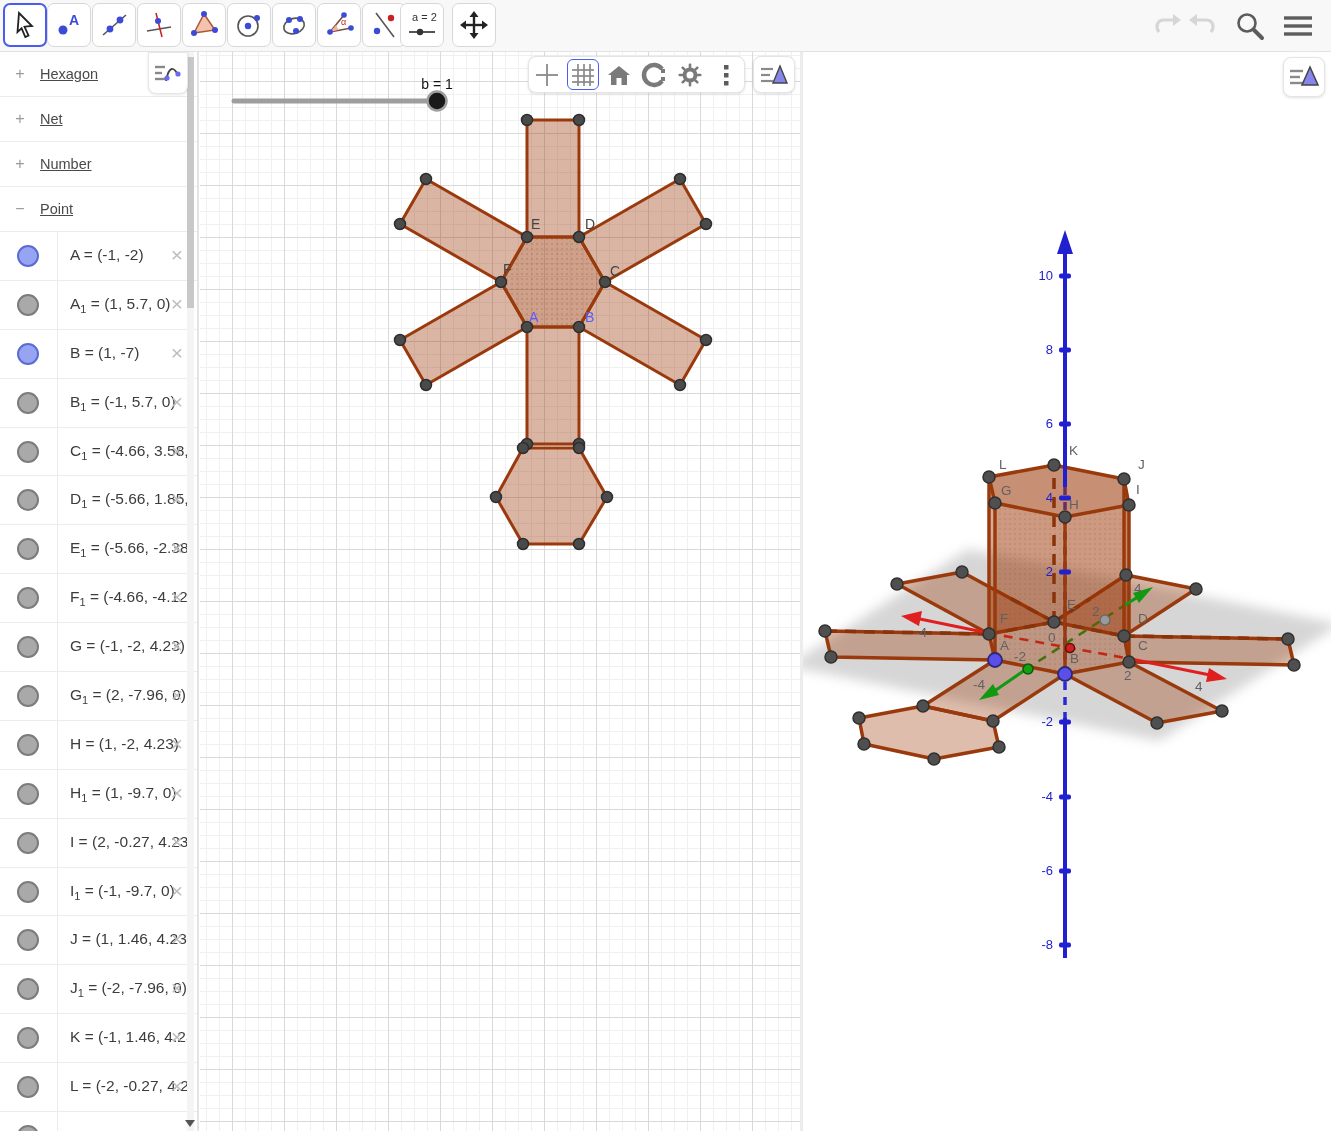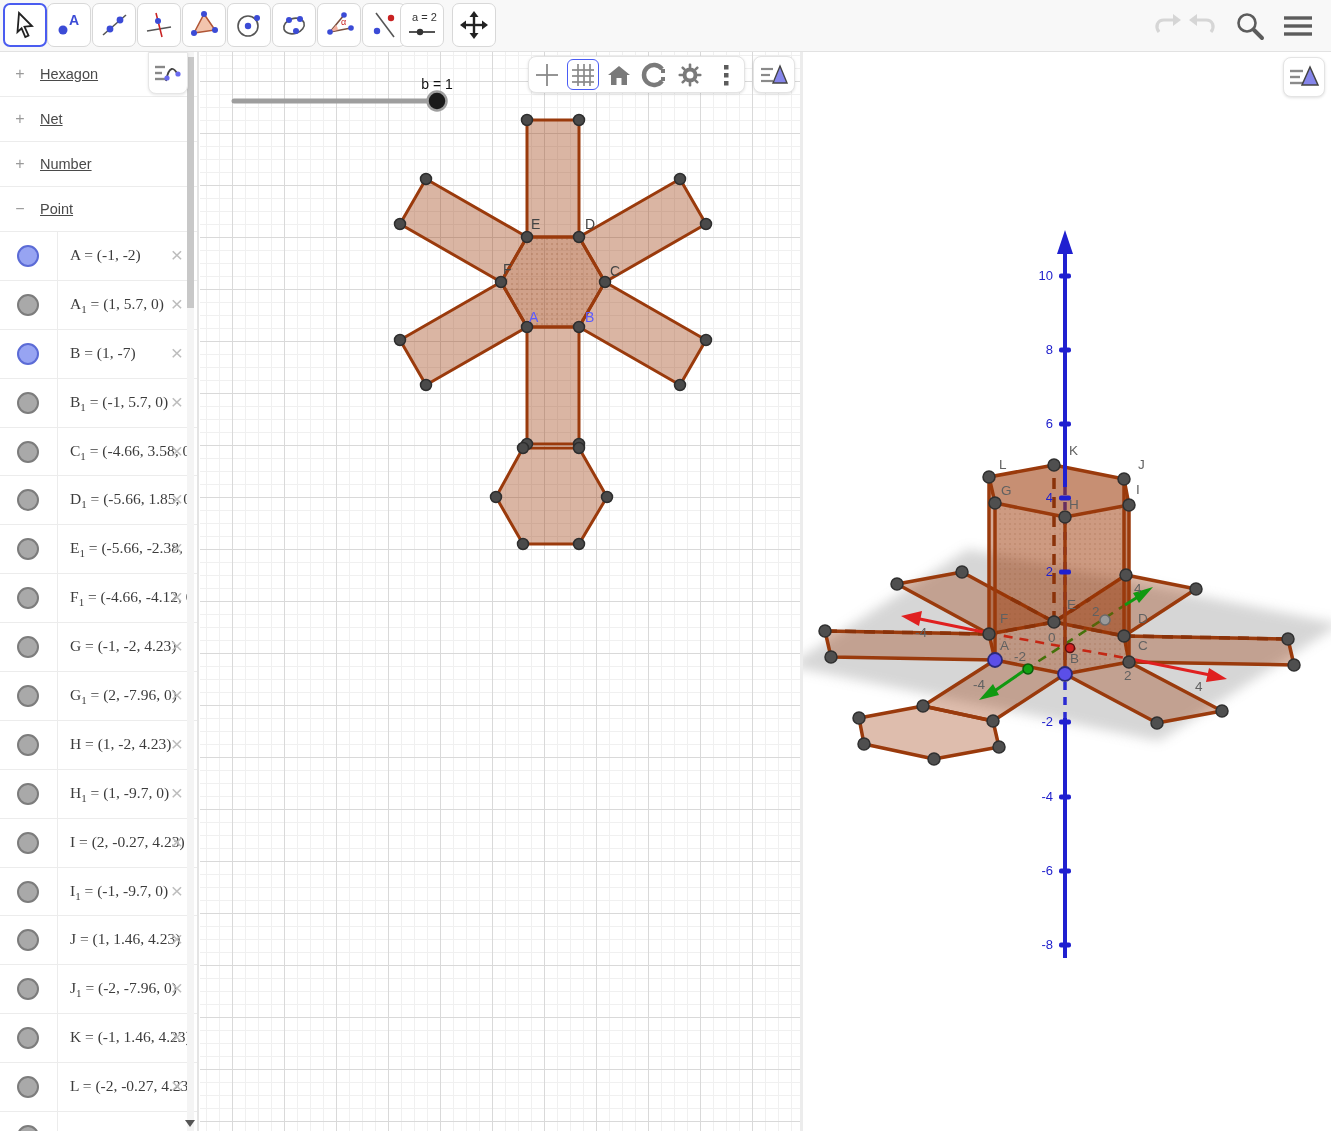--- a/index.html
+++ b/index.html
@@ -28,21 +28,21 @@
   #alg-rows { position:relative; }
   #alg-rows .vline { position:absolute; left:57px; top:0; bottom:0; width:1px;
     background:#ececec; }
   .alg-row { position:relative; height:48.9px; border-bottom:1px solid #ececec; }
   .alg-dot { position:absolute; left:17px; top:13px; width:22px; height:22px;
     border-radius:50%; }
   .alg-dot.gray { background:#a9a9a9; border:2px solid #7c7c7c; }
   .alg-dot.blue { background:#97a4f2; border:2px solid #5b6bd6; }
   .alg-text { position:absolute; left:70px; right:4px; top:14px; font-size:15.5px;
     color:#3c3c3c; white-space:nowrap; overflow:hidden;
-    font-family:Liberation Serif, serif; }
+    font-family:Liberation Sans, sans-serif; }
   .alg-text sub { font-size:11px; }
   .alg-close { position:absolute; right:14px; top:12px; color:#bdbdbd; font-size:21px;
     line-height:21px; }
   #alg-scroll-track { position:absolute; right:3px; top:0; width:7px; height:1079px;
     background:#f4f4f4; }
   #alg-scroll-thumb { position:absolute; right:3px; top:5px; width:7px; height:251px;
     background:#c8c8c8; }
   #alg-scroll-down { position:absolute; right:2px; bottom:4px; width:0; height:0;
     border-left:5px solid transparent; border-right:5px solid transparent;
     border-top:7px solid #555; }

